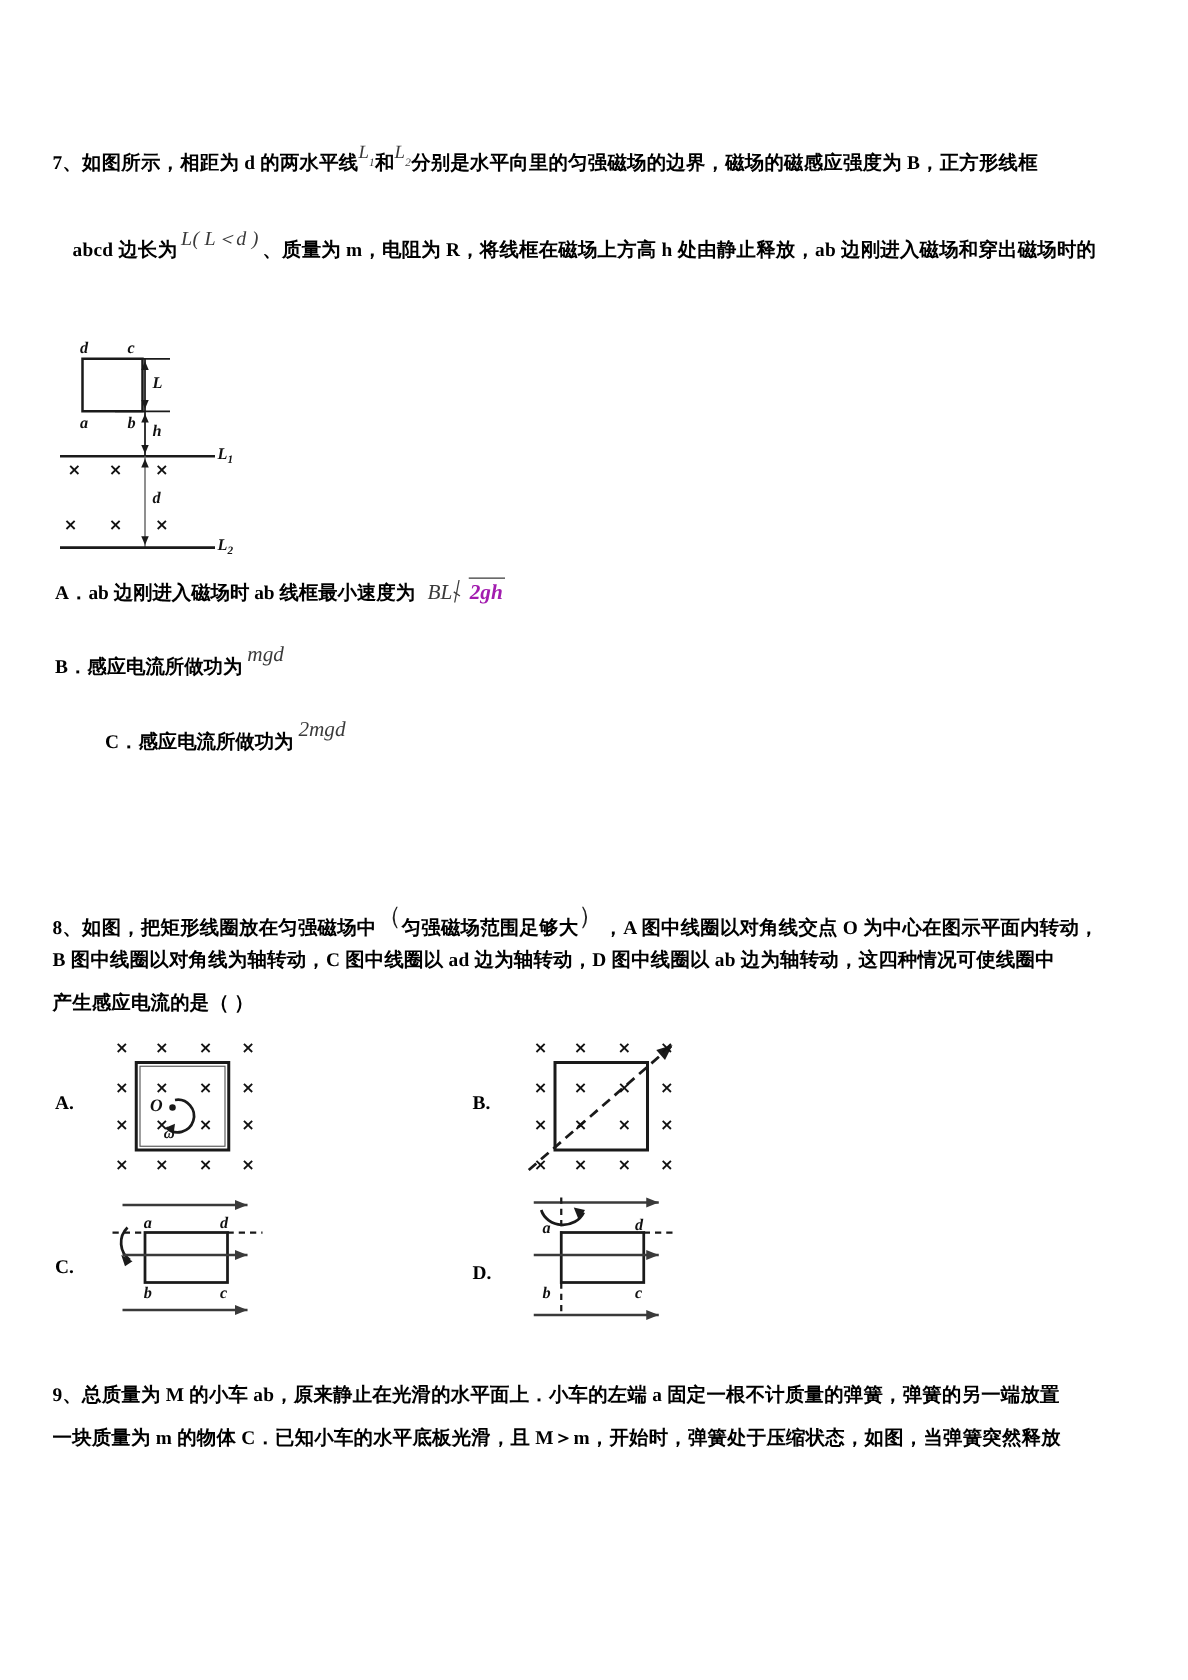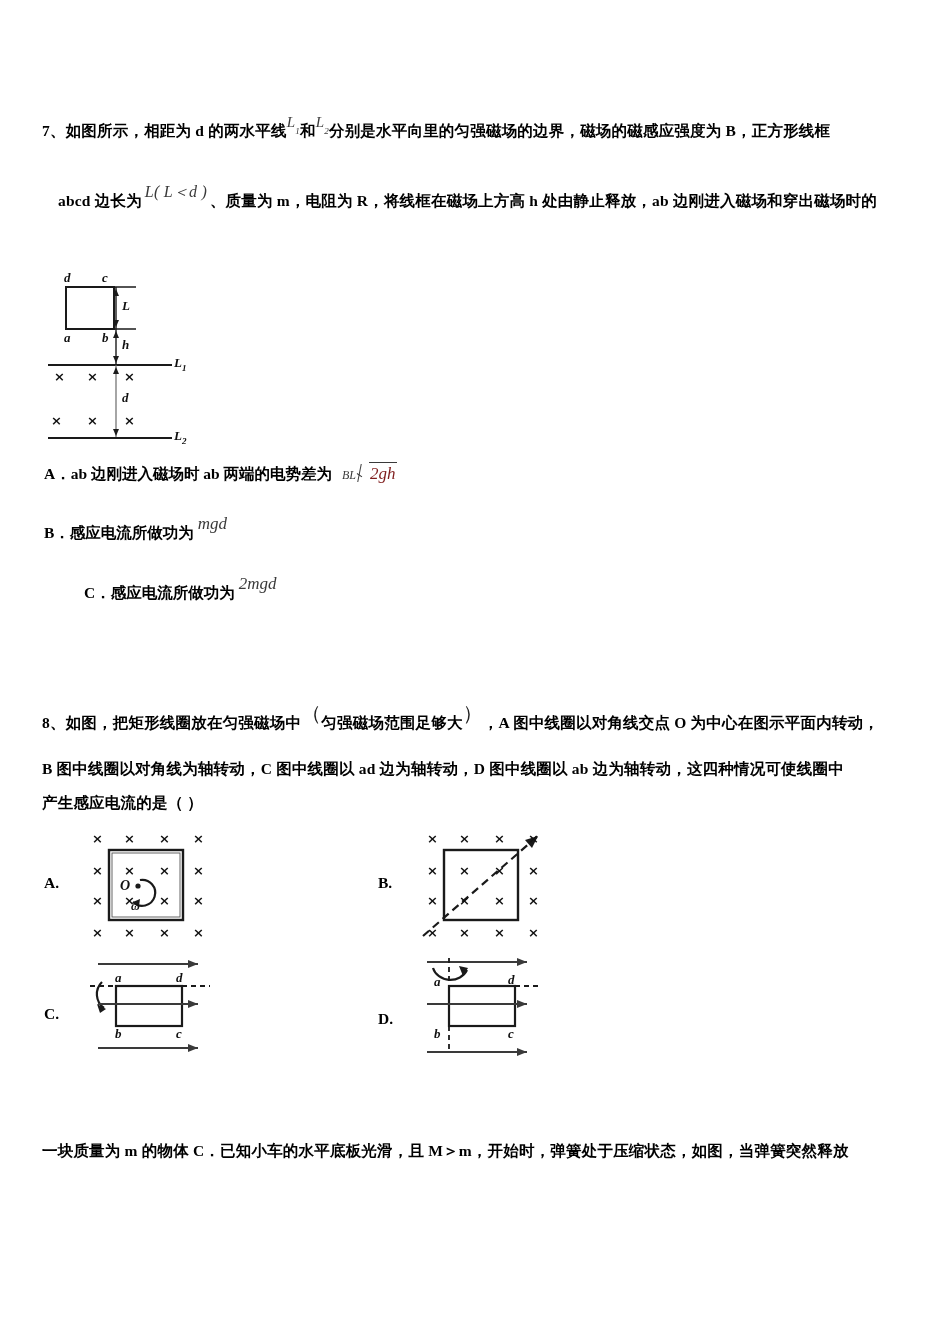--- a/index.html
+++ b/index.html
@@ -69,22 +69,22 @@
     font-size: 20px;
     position: relative;
     top: -8px;
     color: #222;
   }
   
   .rad {
     display: inline-block;
     position: relative;
     font-style: italic;
-    font-weight: normal;
-    color: #7f1d1d;
+    font-weight: bold;
+    color: #a21caf;
     font-size: 17px;
     padding-left: 13px;
   }
   .rad::before {
     content: "";
     position: absolute;
     left: 3px;
     top: 2px;
     bottom: 2px;
     width: 7px;
@@ -189,34 +189,34 @@
     <div class="cross" style="left:10px; top:108px;">×</div>
     <div class="cross" style="left:43px; top:108px;">×</div>
     <div class="cross" style="left:80px; top:108px;">×</div>
 
     <div class="cross" style="left:7px; top:152px;">×</div>
     <div class="cross" style="left:43px; top:152px;">×</div>
     <div class="cross" style="left:80px; top:152px;">×</div>
   </div>
 
   <div class="opt" style="left:44px; top:462px;">
-    <span>A．</span><span>ab 边刚进入磁场时 ab 两端的电势差为</span>
-    <span class="mathi" style="font-size:12px; padding-left:6px;">BL</span><span class="rad"><span class="radbody">2gh</span></span>
+    <span>A．</span><span>ab 边刚进入磁场时 ab 线框最小速度为</span>
+    <span class="mathi" style="font-size:17px; padding-left:6px;">BL</span><span class="rad"><span class="radbody">2gh</span></span>
   </div>
 
   <div class="opt" style="left:44px; top:523px;">
     <span>B．</span><span>感应电流所做功为</span><span class="mathi" style="font-size:17px; position:relative; top:-9px; padding-left:4px;">mgd</span>
   </div>
 
   <div class="opt" style="left:44px; top:583px;margin-left:40px;">
     <span>C．</span><span>感应电流所做功为</span><span class="mathi" style="font-size:17px; position:relative; top:-9px; padding-left:4px;">2mgd</span>
   </div>
 
 
-  <div class="qtext" style="left:42px; top:700px;text-align:center;">
+  <div class="qtext" style="left:42px; top:720px;text-align:center;">
     <span>8、如图，把矩形线圈放在匀强磁场中</span><span class="paren-big">（</span><span>匀强磁场范围足够大</span><span class="paren-big">）</span><span>，A 图中线圈以对角线交点 O 为中心在图示平面内转动，</span>
   </div>
   <div class="qtext" style="left:42px; top:782px;">产生感应电流的是（    ）</div>
   <div class="qtext" style="left:42px; top:748px;">B 图中线圈以对角线为轴转动，C 图中线圈以 ad 边为轴转动，D 图中线圈以 ab 边为轴转动，这四种情况可使线圈中</div>
 
   <div class="optletter" style="left:44px; top:874px;">A.</div>
   <div class="fig" style="left:70px; top:826px; width:200px; height:120px;">
     <svg width="200" height="120" viewBox="0 0 200 120">
       <rect x="39" y="24" width="74" height="70" fill="none" stroke="#1a1a1a" stroke-width="2.4"></rect>
       <rect x="42" y="27" width="68" height="64" fill="none" stroke="#555" stroke-width="0.9"></rect>
@@ -328,15 +328,16 @@
 
       <line x1="22" y1="100" x2="122" y2="100" stroke="#3a3a3a" stroke-width="2"></line>
       <polygon points="122,100 112,96 112,104" fill="#3a3a3a"></polygon>
     </svg>
     <div class="lbl" style="left:29px; top:22px;">a</div>
     <div class="lbl" style="left:103px; top:20px;">d</div>
     <div class="lbl" style="left:29px; top:74px;">b</div>
     <div class="lbl" style="left:103px; top:74px;">c</div>
   </div>
 
+  <div class="qtext" style="left:42px; top:1096px;">9、总质量为 M 的小车 ab，原来静止在光滑的水平面上．小车的左端 a 固定一根不计质量的弹簧，弹簧的另一端放置</div>
   <div class="qtext" style="left:42px; top:1130px;">一块质量为 m 的物体 C．已知小车的水平底板光滑，且 M＞m，开始时，弹簧处于压缩状态，如图，当弹簧突然释放</div>
 
 </div>
 
 </body></html>

